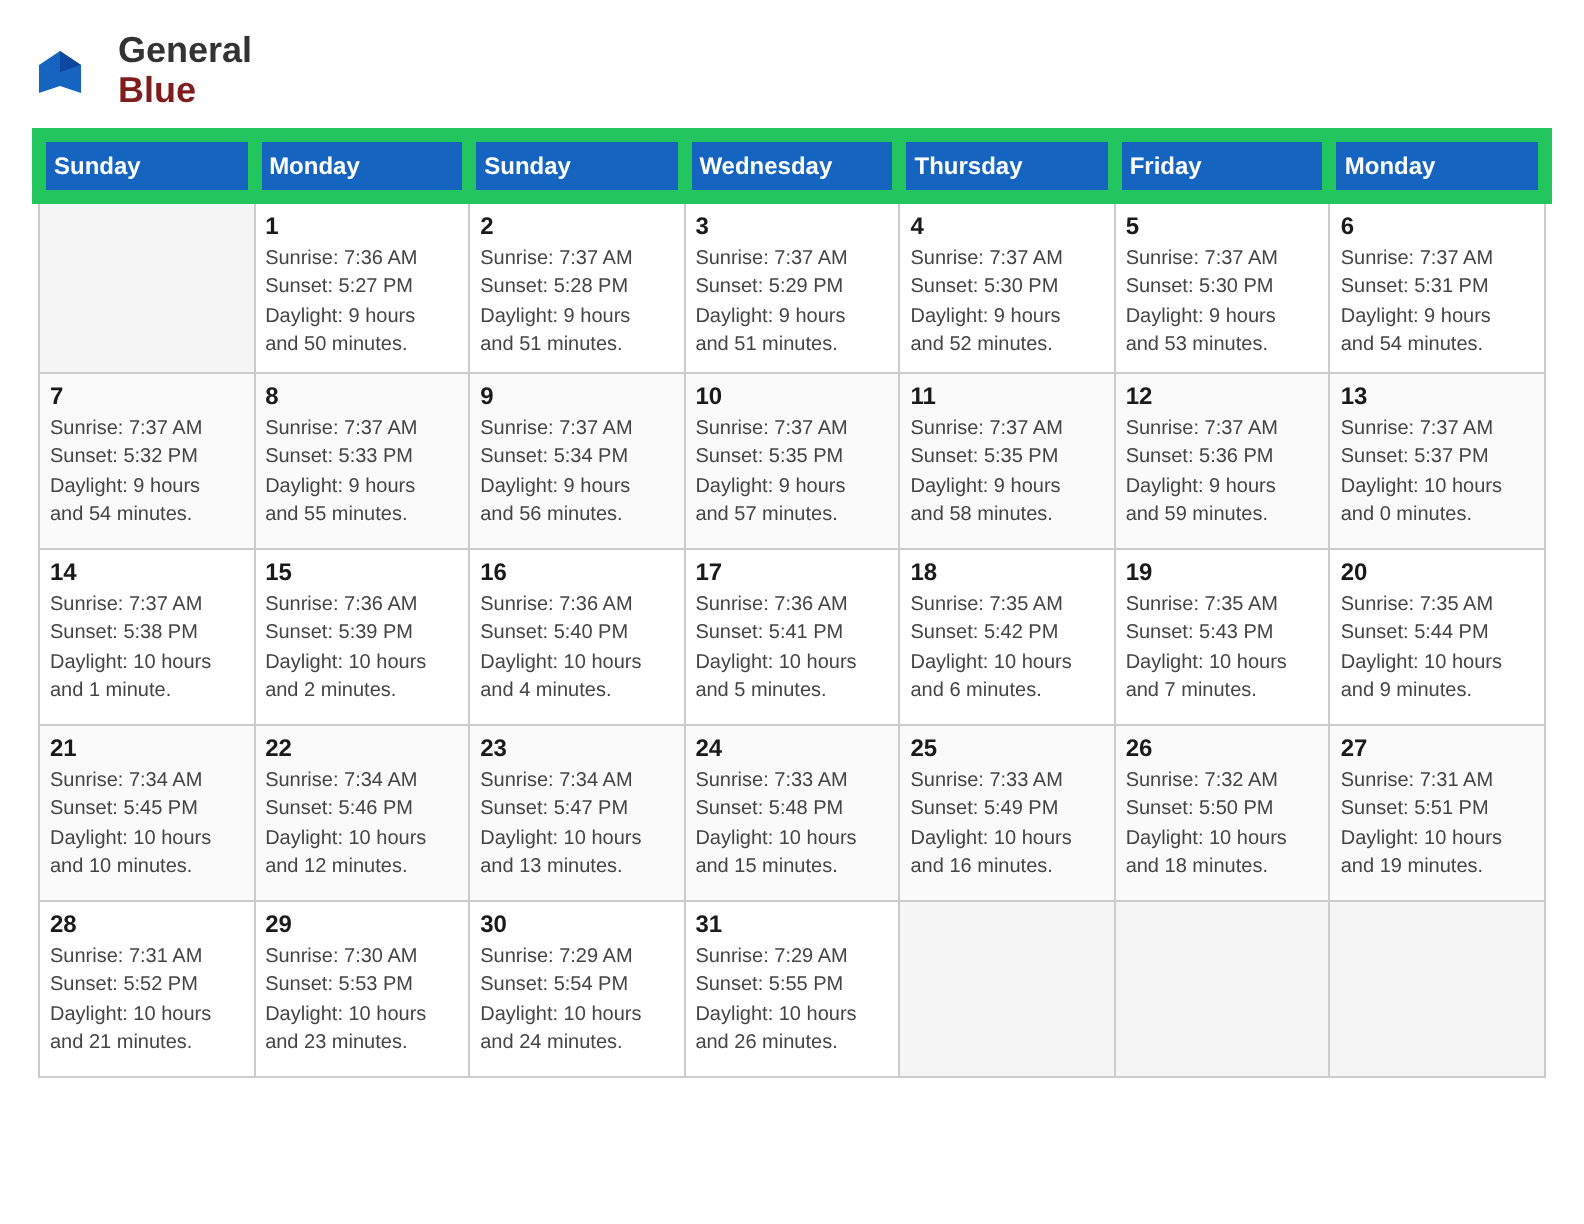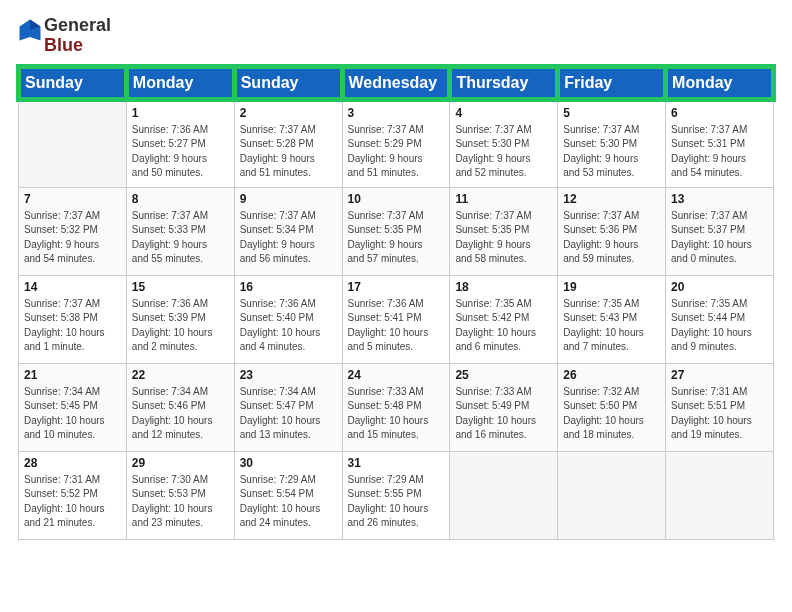--- a/index.html
+++ b/index.html
@@ -11,22 +11,22 @@
       padding: 16px;
     }
     .header {
       display: flex;
       justify-content: space-between;
       align-items: flex-start;
       margin-bottom: 8px;
     }
     .logo {
       display: flex;
-      align-items: flex-start;
-      gap: 0;
+      align-items: center;
+      gap: 15px;
     }
     .logo-text {
       font-size: 18px;
       font-weight: bold;
       line-height: 1.1;
     }
     .logo-general { color: #333; }
     .logo-blue { color: #7f1d1d; }
     .logo-icon {
       width: 28px;
@@ -47,25 +47,25 @@
       margin-top: 2px;
     }
     table {
       width: 100%;
       border-collapse: collapse;
       table-layout: fixed;
     }
     th {
       background-color: #1565c0;
       color: #fff;
-      font-size: 16px;
+      font-size: 12px;
       font-weight: bold;
       padding: 5px 4px;
       text-align: left;
-      border: 5px solid #22c55e;
+      border: 7px solid #22c55e;
     }
     td {
       border: 1px solid #ccc;
       vertical-align: top;
       padding: 4px 5px;
       font-size: 10px;
       color: #333;
       height: 88px;
       background: #fff;
     }

